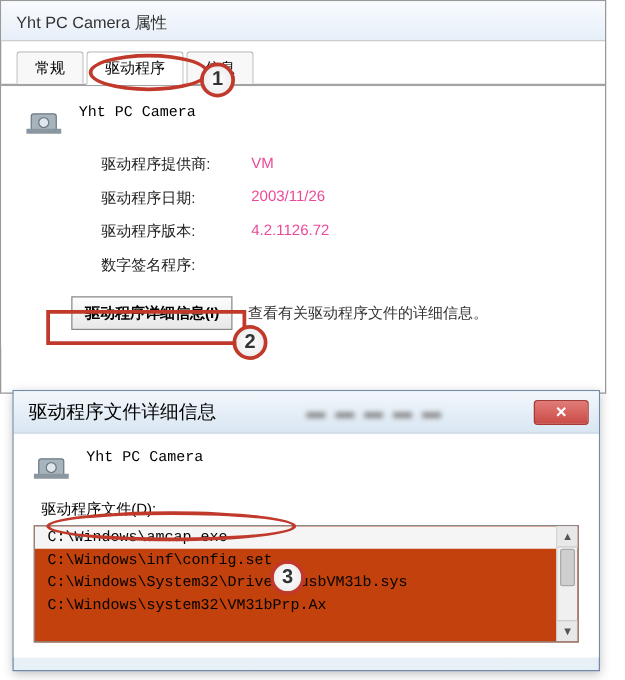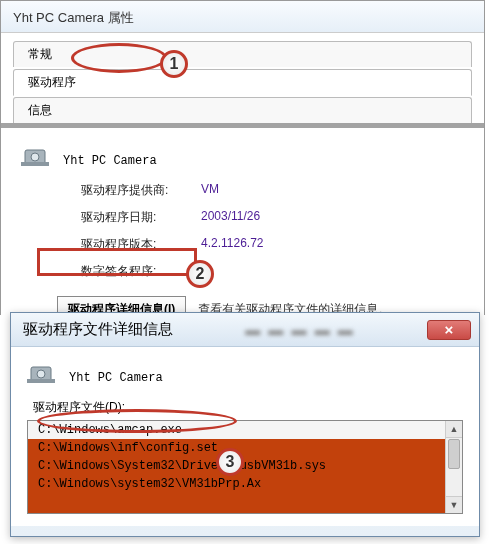--- a/index.html
+++ b/index.html
@@ -23,50 +23,49 @@
   background: linear-gradient(#f8fbfe, #e6eff8);
   border-bottom: 1px solid #ccc;
   padding: 8px 12px;
   font-size: 13px;
   color: #333;
 }
 .tabs {
   display: flex;
   padding: 8px 12px 0 12px;
   gap: 2px;
-  border-bottom: 5px solid #a3a3a3;
-  flex-direction: column;
+  border-bottom: 2px solid #a3a3a3;
 }
 .tab {
   padding: 4px 14px;
   border: 1px solid #bbb;
   border-bottom: none;
   border-radius: 3px 3px 0 0;
   background: #f8f8f8;
   cursor: pointer;
   position: relative;
 }
 .tab.active { background: #fff; border-bottom: 1px solid #fff; margin-bottom: -1px; }
 .red-ellipse {
   position: absolute;
   border: 3px solid #c0392b;
   border-radius: 50%;
   pointer-events: none;
 }
 .content { padding: 14px 20px; background: #fff; }
-.device-row { display: flex; align-items: flex-end; gap: 10px; margin-bottom: 14px; }
+.device-row { display: flex; align-items: flex-start; gap: 10px; margin-bottom: 14px; }
 .camera-icon {
   width: 32px; height: 26px;
   display: inline-block;
   position: relative;
 }
 .camera-icon svg { width: 100%; height: 100%; }
 .info-row { display: flex; margin: 10px 0 10px 60px; }
 .info-label { width: 120px; color: #222; }
-.info-value { color: #4c1d95; }
+.info-value { color: #ec4899; }
 .watermark {
   position: absolute;
   font-size: 28px;
   color: rgba(140,140,140,0.55);
   font-family: "Microsoft YaHei";
   pointer-events: none;
 }
 .btn-row { display: flex; align-items: center; margin: 16px 0 0 36px; gap: 12px; }
 .btn {
   padding: 4px 10px;

